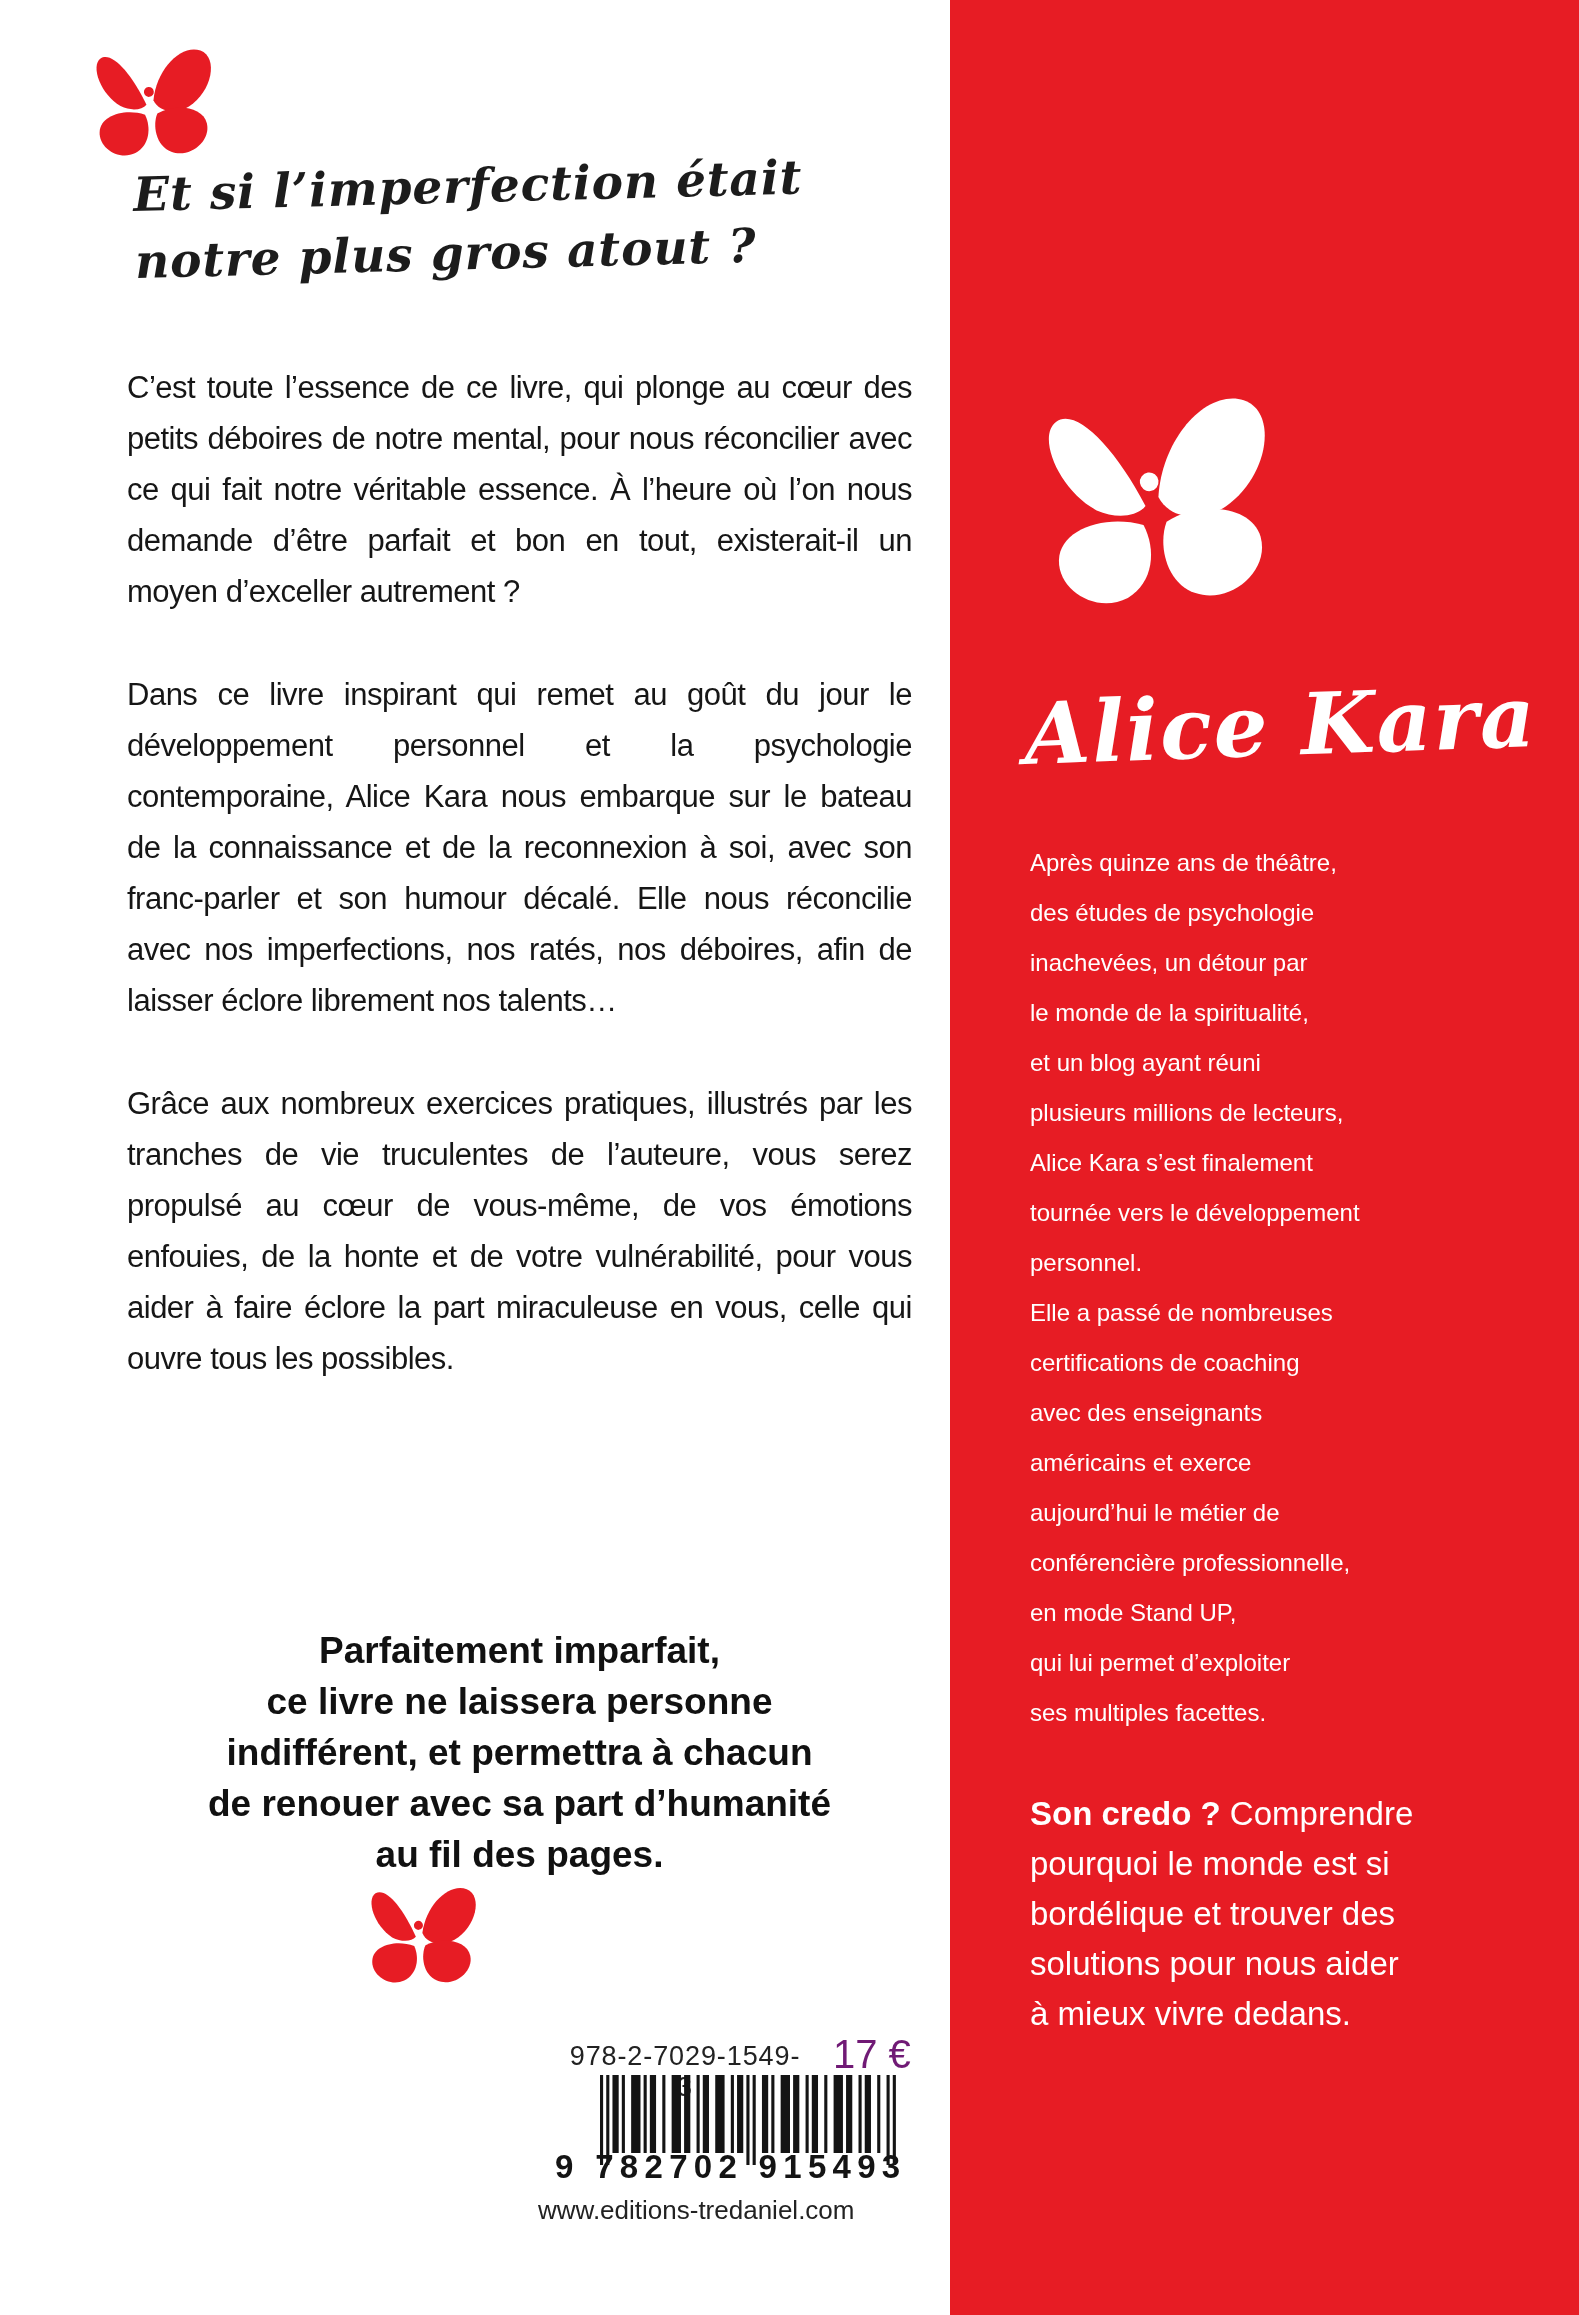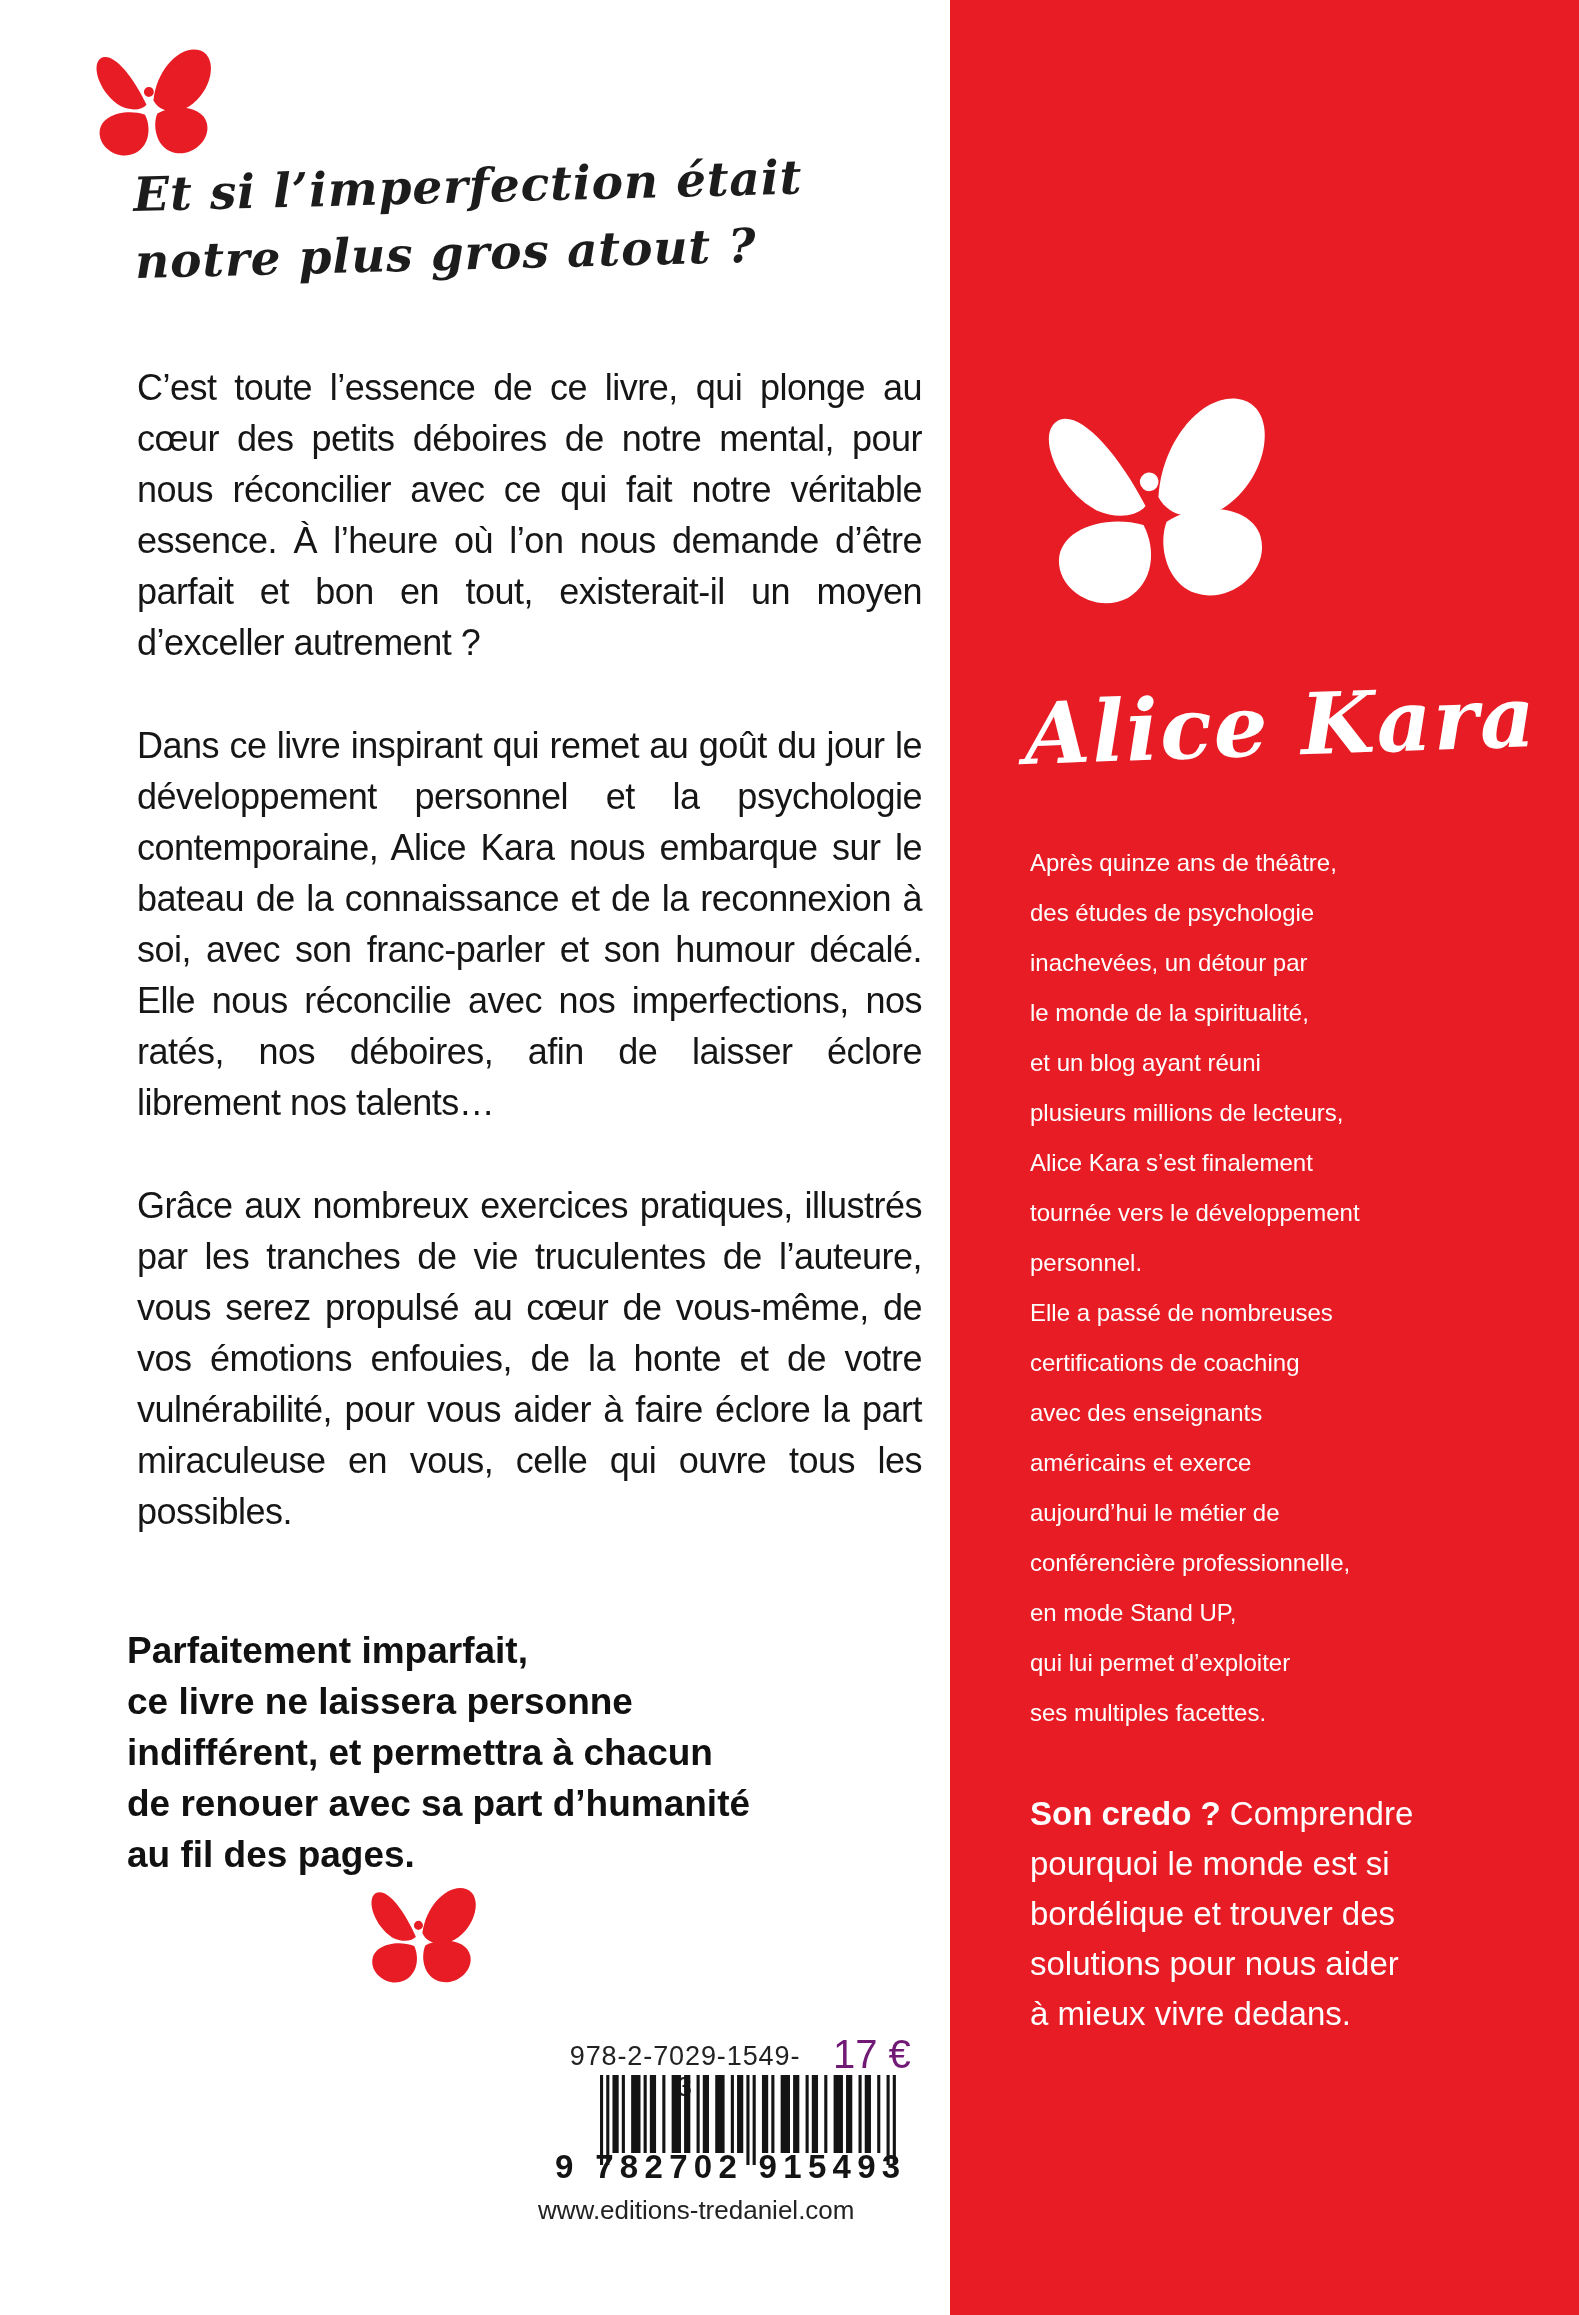--- a/index.html
+++ b/index.html
@@ -24,29 +24,28 @@
     font-family:"DejaVu Serif", serif;
     font-style:italic; font-weight:bold;
   }
   .tagline{
     position:absolute; left:134px; top:152px; width:688px;
     font-size:47px; line-height:67px; letter-spacing:0.9px;
     color:#1c1c1c; white-space:pre-line; transform:rotate(-1.5deg);
   }
   .body-copy{
     position:absolute; left:127px; top:362px; width:785px;
-    font-size:36px; line-height:51px; letter-spacing:-0.5px;
+    font-size:31px; line-height:51px; letter-spacing:-0.5px;
     text-align:justify;
-    margin-left:10px;
   }
   .body-copy p{margin:0 0 52px 0;}
   .closing{
     position:absolute; left:127px; top:1625px; width:785px;
     font-size:37px; line-height:51px; font-weight:bold;
-    text-align:left; white-space:pre-line; color:#111111;
+    text-align:center; white-space:pre-line; color:#111111;
   }
 
   .barcode-block{position:absolute; left:538px; top:2041px; width:380px; height:199px;}
   .isbn{position:absolute; left:25px; top:0; width:244px; text-align:center; font-size:27px; letter-spacing:0.9px; color:#222;}
   .price{position:absolute; right:7.2px; top:-9px; font-size:40px; color:#701a75;}
   .bars{position:absolute; left:62px; top:34px; width:299px; height:90px;}
   .bars rect{fill:#141414;}
   .barcode-digits{position:absolute; left:16.3px; top:107px; width:353px; text-align:center; font-size:33px; letter-spacing:6.3px; color:#141414;font-weight:bold;}
   .publisher-site{position:absolute; left:0; top:154px; width:380px; font-size:26px; color:#222;}
 

